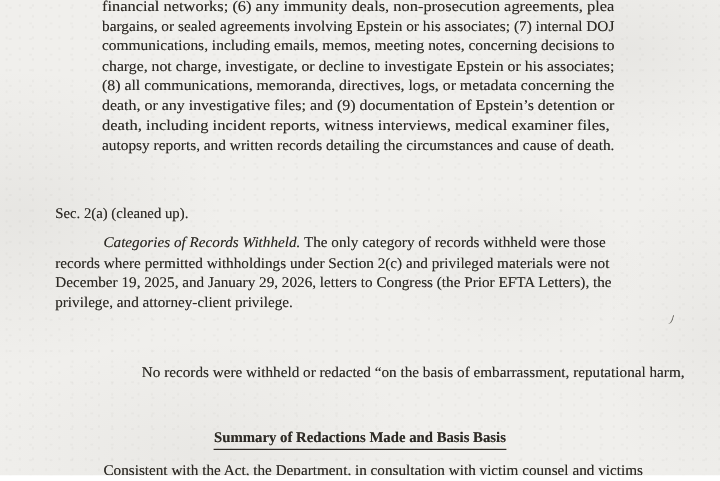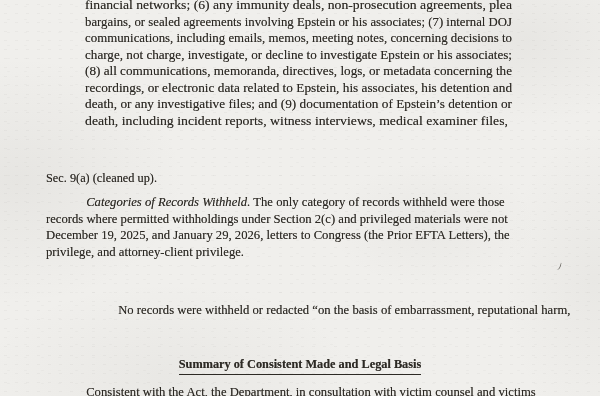--- a/index.html
+++ b/index.html
@@ -45,45 +45,45 @@
 
 <div class="stage">
   <div class="page" style="--bg: #f0efec; --ink: #2d2a25;">
 
     <div class="block" id="bq">
         <div class="line"><span class="lw" style="transform: scaleX(1.1125);">financial networks; (6) any immunity deals, non-prosecution agreements, plea</span></div>
         <div class="line"><span class="lw" style="transform: scaleX(1.0391);">bargains, or sealed agreements involving Epstein or his associates; (7) internal DOJ</span></div>
         <div class="line"><span class="lw" style="transform: scaleX(1.0471);">communications, including emails, memos, meeting notes, concerning decisions to</span></div>
         <div class="line"><span class="lw" style="transform: scaleX(1.0681);">charge, not charge, investigate, or decline to investigate Epstein or his associates;</span></div>
         <div class="line"><span class="lw" style="transform: scaleX(1.0715);">(8) all communications, memoranda, directives, logs, or metadata concerning the</span></div>
-        <div class="line"><span class="lw" style="transform: scaleX(1.0799);">recordings, or electronic data related to Epstein, his associates, his detention and</span></div>
         <div class="line"><span class="lw" style="transform: scaleX(1.0798);">death, or any investigative files; and (9) documentation of Epstein’s detention or</span></div>
         <div class="line"><span class="lw" style="transform: scaleX(1.12);">death, including incident reports, witness interviews, medical examiner files,</span></div>
+        <div class="line"><span class="lw" style="transform: scaleX(1.0395);">autopsy reports, and written records detailing the circumstances and cause of death.</span></div>
       </div>
 
     <div class="block" id="cit">
       <div class="line">
-        <span class="lw">Sec. 9(a) (cleaned up).</span>
+        <span class="lw">Sec. 2(a) (cleaned up).</span>
       </div>
     </div>
 
     <div class="block" id="p2">
         <div class="line"><span class="lw" style="transform: scaleX(1.03);"><span class="ind"></span><i>Categories of Records Withheld.</i><span> The only category of records withheld were those</span></span></div>
         <div class="line"><span class="lw" style="transform: scaleX(1.03);">records where permitted withholdings under Section 2(c) and privileged materials were not</span></div>
         <div class="line"><span class="lw" style="transform: scaleX(1.03);">December 19, 2025, and January 29, 2026, letters to Congress (the Prior EFTA Letters), the</span></div>
         <div class="line"><span class="lw" style="transform: scaleX(1.03);">privilege, and attorney-client privilege.</span></div>
       </div>
 
     <div class="block" id="p3">
         <div class="line"><span class="lw" style="transform: scaleX(1.03);"><span class="ind"></span><span>No records were withheld or redacted “on the basis of embarrassment, reputational harm,</span></span></div>
       </div>
 
     <div class="block" id="hd">
       <div class="line">
-        <span class="lw hw">Summary of Consistent Made and Legal Basis</span>
+        <span class="lw hw">Summary of Redactions Made and Basis Basis</span>
       </div>
     </div>
 
     <div class="block" id="p4">
         <div class="line"><span class="lw" style="transform: scaleX(1.03);"><span class="ind"></span><span>Consistent with the Act, the Department, in consultation with victim counsel and victims</span></span></div>
       </div>
 
     <div class="scanmark"></div>
   </div>
 </div>

